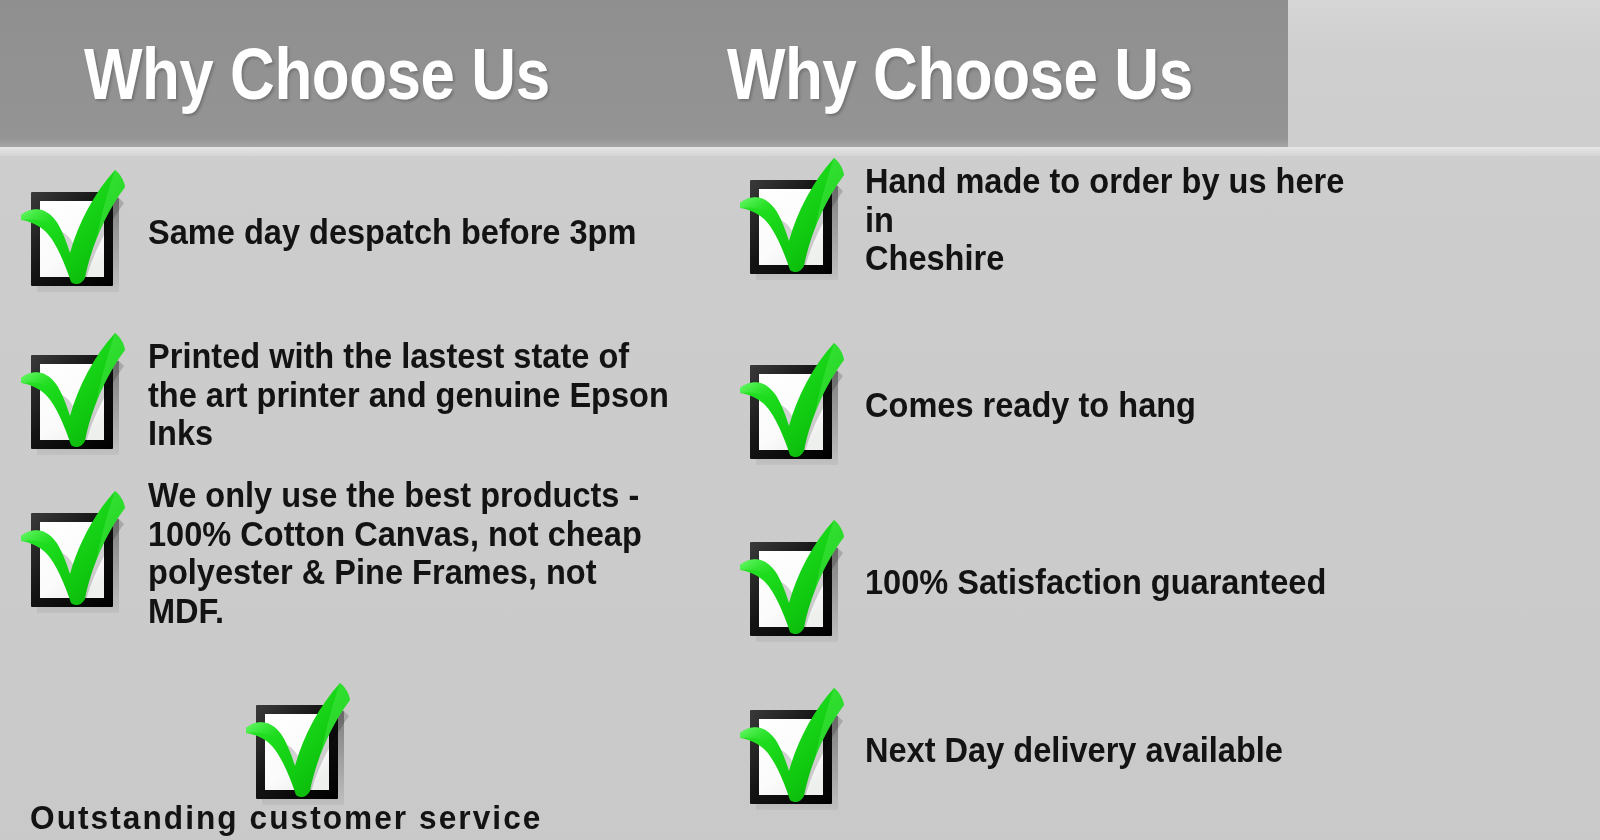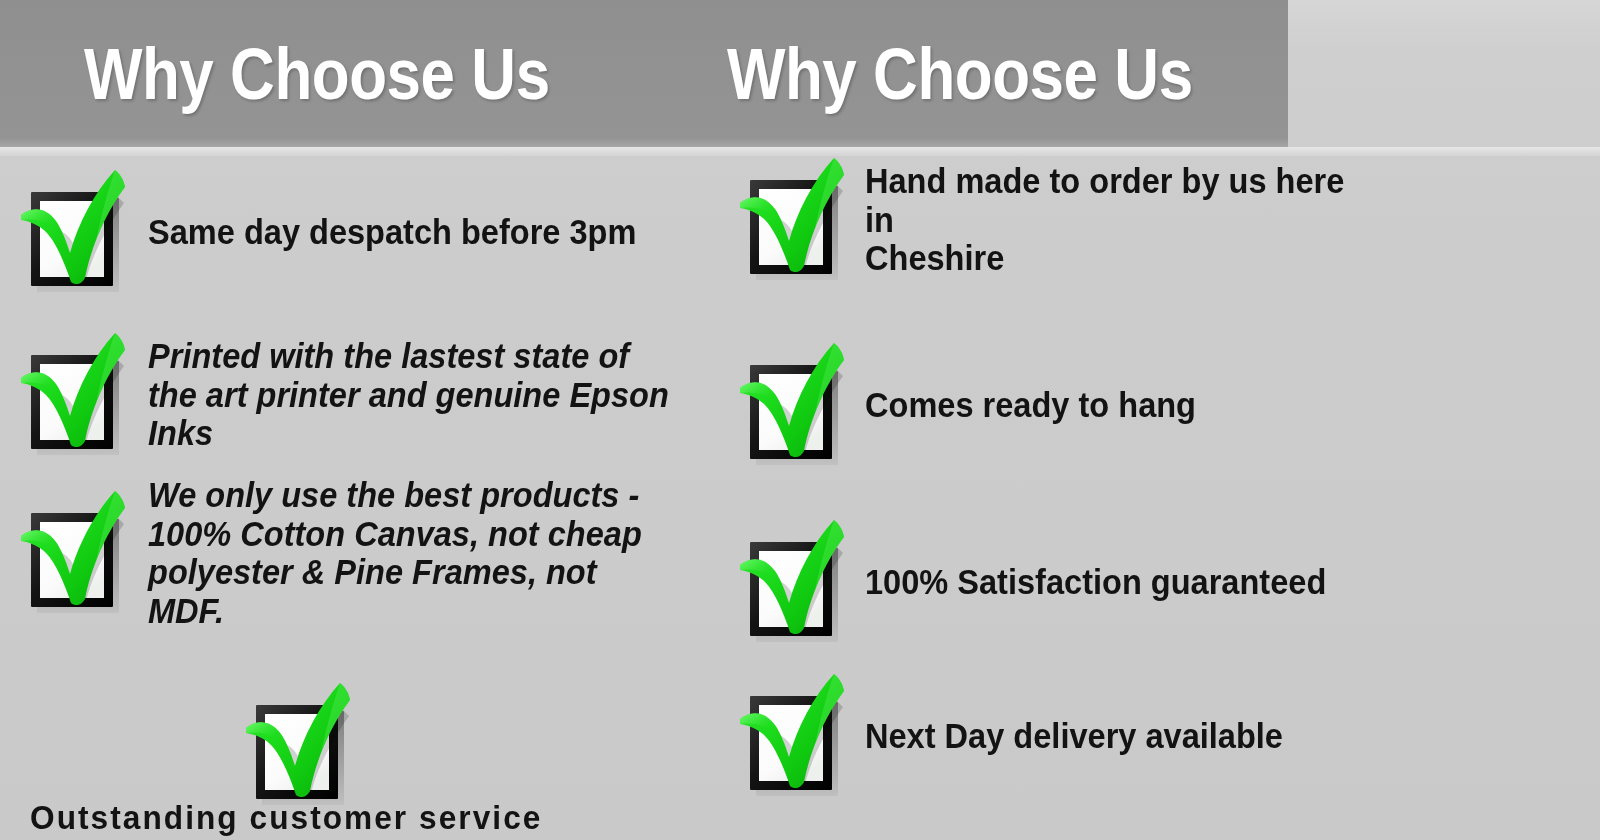--- a/index.html
+++ b/index.html
@@ -202,21 +202,21 @@
     <path d="M9 47
              C 20 38, 34 39, 44 53
              C 47 57, 50 63, 52 69
              C 44 58, 30 49, 9 52 Z" fill="url(#gTickHi)"></path>
     <path d="M103 2 C 108 6, 112 12, 113 19 C 101 35, 91 54, 84 72
              C 89 48, 96 22, 103 2 Z" fill="#5bf25b" opacity="0.35"></path>
   </svg>
 </div>
           <div class="feature-text" style="margin-left: 18px;">Same day despatch before 3pm</div>
         </div>
-        <div class="feature-row" style="left: 12px; top: 175px; font-style: italic;">
+        <div class="feature-row" style="left: 12px; top: 175px;">
           <div class="check-icon">
   <svg class="icon-svg" viewBox="0 0 118 128" xmlns="http://www.w3.org/2000/svg">
     <defs>
       <linearGradient id="gBoxShadow" x1="0" y1="0" x2="0" y2="1">
         <stop offset="0" stop-color="#000000" stop-opacity="0.38"></stop>
         <stop offset="1" stop-color="#000000" stop-opacity="0.05"></stop>
       </linearGradient>
       <linearGradient id="gFrame" x1="0" y1="0" x2="1" y2="1">
         <stop offset="0" stop-color="#3a3a3a"></stop>
         <stop offset="0.45" stop-color="#141414"></stop>
@@ -263,21 +263,21 @@
              C 20 38, 34 39, 44 53
              C 47 57, 50 63, 52 69
              C 44 58, 30 49, 9 52 Z" fill="url(#gTickHi)"></path>
     <path d="M103 2 C 108 6, 112 12, 113 19 C 101 35, 91 54, 84 72
              C 89 48, 96 22, 103 2 Z" fill="#5bf25b" opacity="0.35"></path>
   </svg>
 </div>
           <div class="feature-text" style="margin-left: 18px;">Printed with the lastest state of
 the art printer and genuine Epson Inks</div>
         </div>
-        <div class="feature-row" style="left: 12px; top: 320px; font-style: italic;">
+        <div class="feature-row" style="left: 12px; top: 320px;">
           <div class="check-icon">
   <svg class="icon-svg" viewBox="0 0 118 128" xmlns="http://www.w3.org/2000/svg">
     <defs>
       <linearGradient id="gBoxShadow" x1="0" y1="0" x2="0" y2="1">
         <stop offset="0" stop-color="#000000" stop-opacity="0.38"></stop>
         <stop offset="1" stop-color="#000000" stop-opacity="0.05"></stop>
       </linearGradient>
       <linearGradient id="gFrame" x1="0" y1="0" x2="1" y2="1">
         <stop offset="0" stop-color="#3a3a3a"></stop>
         <stop offset="0.45" stop-color="#141414"></stop>
@@ -568,21 +568,21 @@
     <path d="M9 47
              C 20 38, 34 39, 44 53
              C 47 57, 50 63, 52 69
              C 44 58, 30 49, 9 52 Z" fill="url(#gTickHi)"></path>
     <path d="M103 2 C 108 6, 112 12, 113 19 C 101 35, 91 54, 84 72
              C 89 48, 96 22, 103 2 Z" fill="#5bf25b" opacity="0.35"></path>
   </svg>
 </div>
           <div class="feature-text" style="margin-left: 16px;">100% Satisfaction guaranteed</div>
         </div>
-        <div class="feature-row" style="left: 22px; top: 516px; justify-content: space-between;">
+        <div class="feature-row" style="left: 22px; top: 530px; justify-content: space-between;">
           <div class="check-icon">
   <svg class="icon-svg" viewBox="0 0 118 128" xmlns="http://www.w3.org/2000/svg">
     <defs>
       <linearGradient id="gBoxShadow" x1="0" y1="0" x2="0" y2="1">
         <stop offset="0" stop-color="#000000" stop-opacity="0.38"></stop>
         <stop offset="1" stop-color="#000000" stop-opacity="0.05"></stop>
       </linearGradient>
       <linearGradient id="gFrame" x1="0" y1="0" x2="1" y2="1">
         <stop offset="0" stop-color="#3a3a3a"></stop>
         <stop offset="0.45" stop-color="#141414"></stop>

